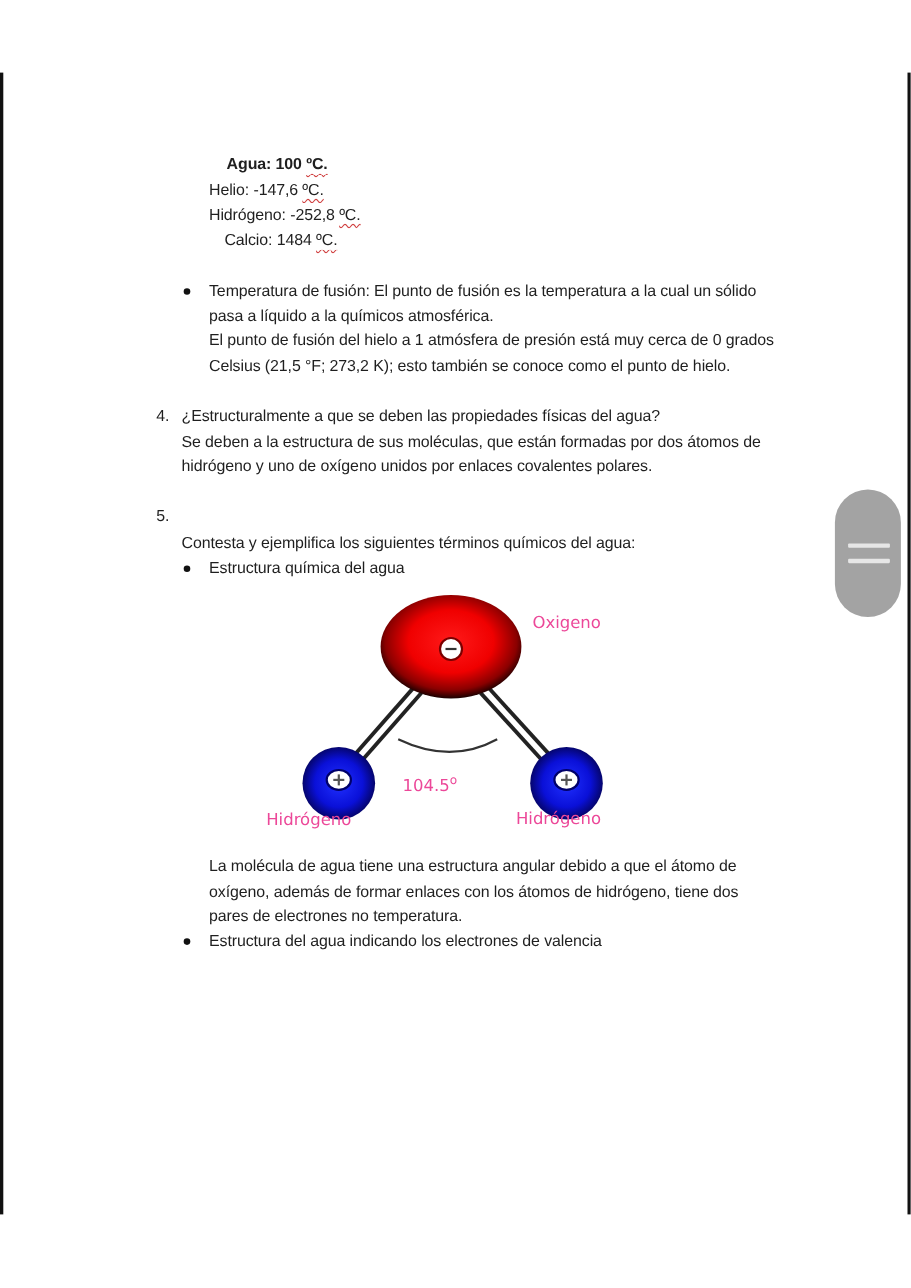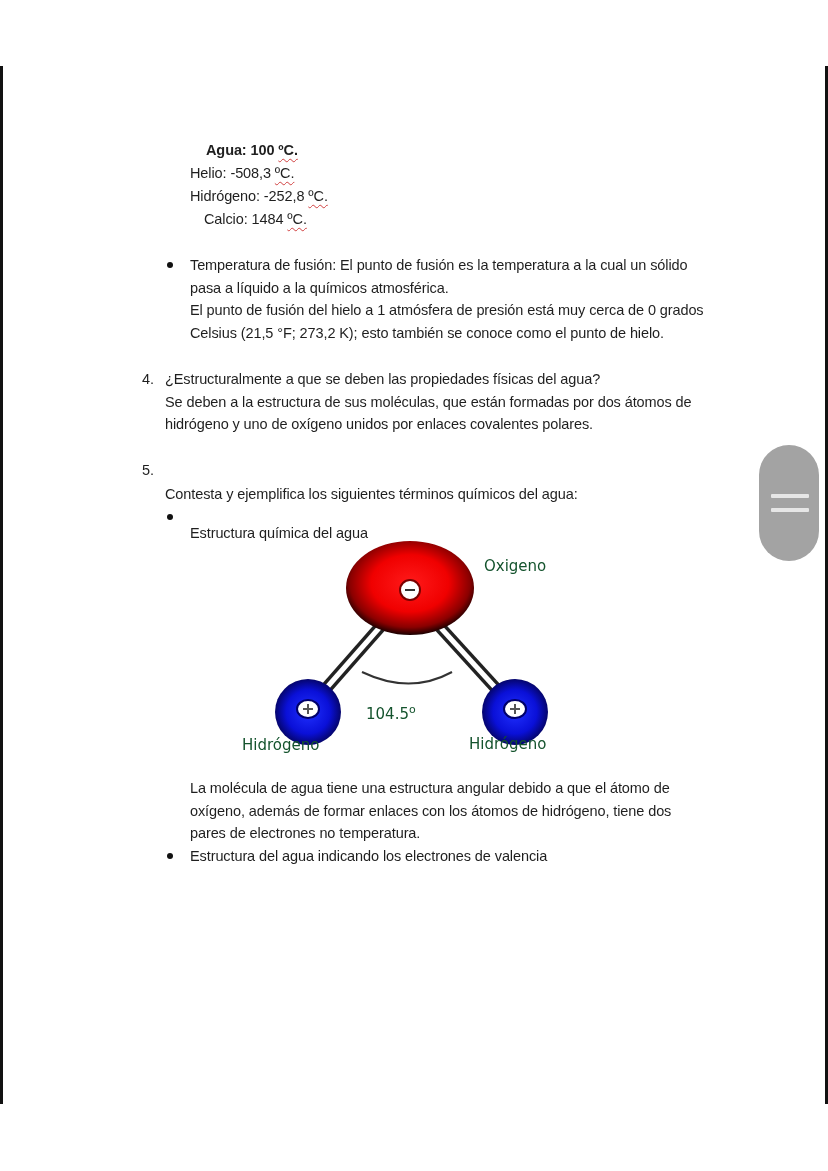--- a/index.html
+++ b/index.html
@@ -61,36 +61,36 @@
     
     .diagram {
       position: absolute;
       left: 230px; top: 535px;
       width: 360px; height: 230px;
     }
     .diagram .label {
       position: absolute;
       font-family: "DejaVu Sans", sans-serif;
       font-size: 15px;
-      color: #14532d;
+      color: #ec4899;
       white-space: nowrap;
     }
   </style>
 </head>
 <body>
 
 <div class="page-border-left"></div>
 <div class="page-border-right"></div>
 
 <div>
   <div class="line" style="left:206px; top:140px;font-weight:bold;">
     <span>Agua: 100 </span><span class="squiggle">ºC.</span>
   </div>
   <div class="line" style="left:190px; top:163px;">
-    <span>Helio: -508,3 </span><span class="squiggle">ºC.</span>
+    <span>Helio: -147,6 </span><span class="squiggle">ºC.</span>
   </div>
   <div class="line" style="left:190px; top:186px;">
     <span>Hidrógeno: -252,8 </span><span class="squiggle">ºC.</span>
   </div>
   <div class="line" style="left:190px; top:209px;margin-left:14px;">
     <span>Calcio: 1484 </span><span class="squiggle">ºC.</span>
   </div>
 </div>
 
 <div>
@@ -106,21 +106,21 @@
   <div class="line" style="left:165px; top:369px;">¿Estructuralmente a que se deben las propiedades físicas del agua?</div>
   <div class="line" style="left:165px; top:392px;">Se deben a la estructura de sus moléculas, que están formadas por dos átomos de</div>
   <div class="line" style="left:165px; top:414px;">hidrógeno y uno de oxígeno unidos por enlaces covalentes polares.</div>
 </div>
 
 <div>
   <div class="num" style="left:142px; top:460px;">5.</div>
   <div class="line" style="left:165px; top:460px;margin-top:24px;">Contesta y ejemplifica los siguientes términos químicos del agua:</div>
 
   <div class="bullet" style="left:167px; top:514px;"></div>
-  <div class="line" style="left:190px; top:507px;margin-top:16px;">Estructura química del agua</div>
+  <div class="line" style="left:190px; top:507px;">Estructura química del agua</div>
 </div>
 
 <div class="diagram">
   <svg width="360" height="230" viewBox="0 0 360 230">
     <defs>
       <radialGradient id="oxyGrad" cx="50%" cy="45%" r="55%">
         <stop offset="0%" stop-color="#ff1a1a"></stop>
         <stop offset="55%" stop-color="#f00000"></stop>
         <stop offset="85%" stop-color="#8a0000"></stop>
         <stop offset="100%" stop-color="#1a0000"></stop>

